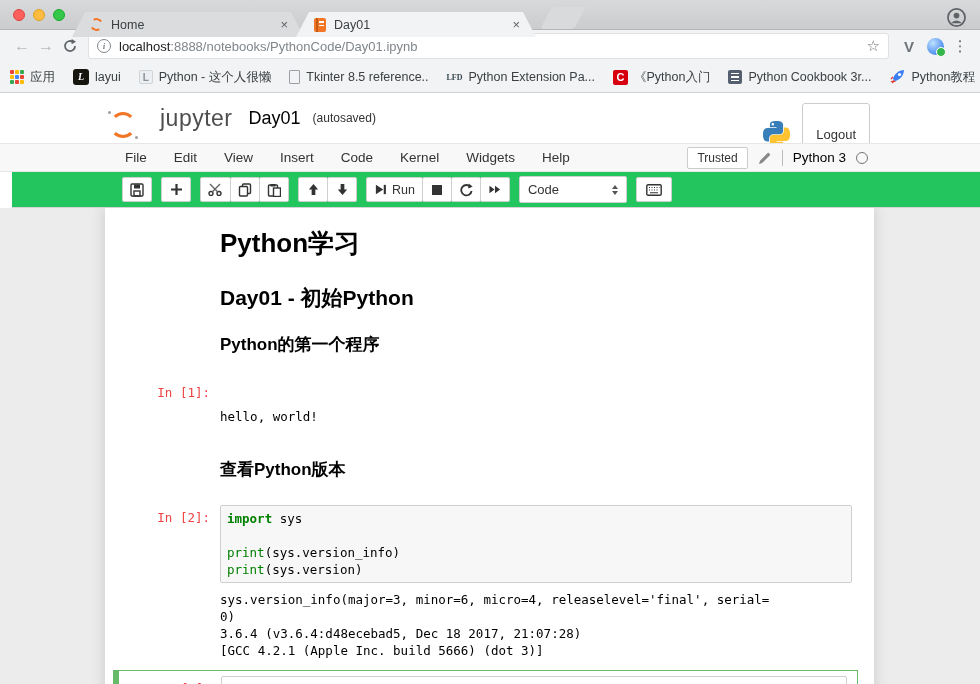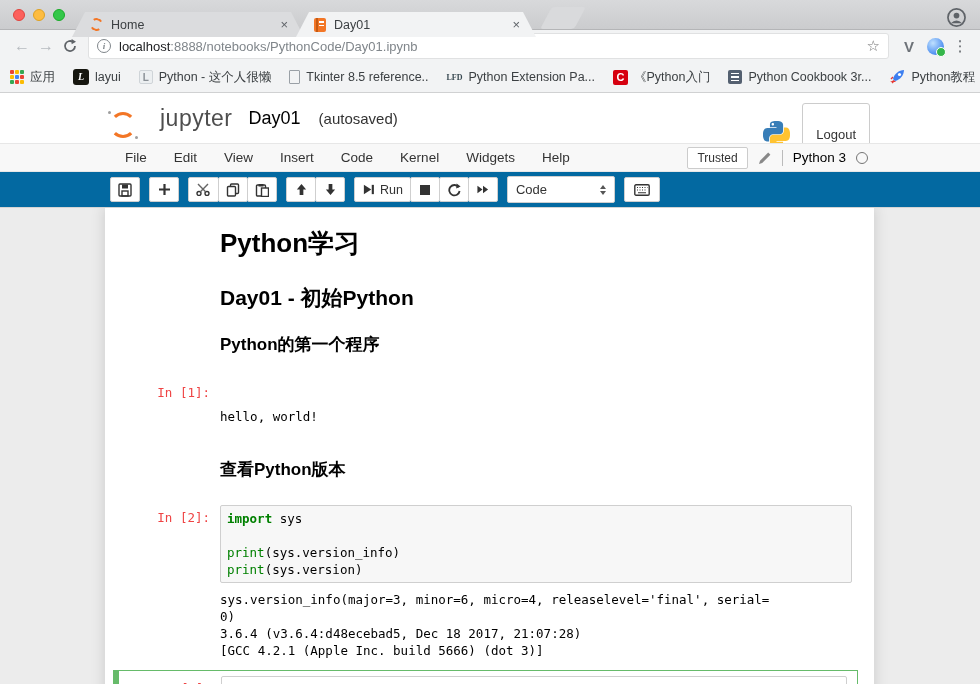--- a/index.html
+++ b/index.html
@@ -63,36 +63,36 @@
   
   .jp-header { height:50px; background:#fff; display:flex; align-items:center; padding:0 110px; position:relative; }
   .jp-logo { display:flex; align-items:flex-end; gap:24px; }
   .jp-planet { width:26px; height:26px; border-radius:50%; border:3.5px solid #f37626;
     border-left-color:transparent; border-right-color:transparent; position:relative; top:6px; }
   .jp-planet i { position:absolute; width:3px; height:3px; border-radius:50%; background:#9e9e9e; }
   .jp-planet i.d1 { left:-5px; top:-4px; }
   .jp-planet i.d2 { right:-5px; bottom:-4px; }
   .jp-word { font-size:23px; color:#4e4e4e; letter-spacing:0.5px; }
   .jp-title { font-size:18px; color:#000; margin-left:16px; }
-  .jp-autosave { font-size:15px; color:#333; margin-left:18px; }
+  .jp-autosave { font-size:12px; color:#333; margin-left:12px; }
   .jp-right { position:absolute; right:110px; top:10px; display:flex; align-items:center; gap:12px; }
   .logout-btn { border:1px solid #ccc; border-radius:3px; background:#fff; font-size:13px; color:#333; padding:23px 13px; }
 
   
   .jp-menubar { height:29px; background:#f8f8f8; border-top:1px solid #e7e7e7; border-bottom:1px solid #e7e7e7;
     display:flex; align-items:center; padding:0 110px 0 125px; font-size:13.5px; color:#333; position:relative; }
   .jp-menu { margin-right:27px; }
   .jp-menu-right { position:absolute; right:112px; display:flex; align-items:center; gap:10px; }
   .trusted-btn { border:1px solid #ccc; border-radius:2px; background:#fff; font-size:12px; color:#333; padding:3px 9px; }
   .kernel-sep { width:1px; height:16px; background:#bbb; }
   .kernel-name { font-size:13.5px; color:#000; }
   .kernel-ind { width:12px; height:12px; border:1.5px solid #757575; border-radius:50%; }
 
   
-  .jp-toolbar { height:36px; background:#0369a1; border-bottom:1px solid #d4d4d4; display:flex; align-items:center; padding:0 110px; }
+  .jp-toolbar { height:36px; background:#22c55e; border-bottom:1px solid #d4d4d4; display:flex; align-items:center; padding:0 110px;margin-left:12px; }
   .tb-group { display:flex; margin-right:9px; }
   .tb-btn { height:25px; min-width:30px; background:#fff; border:1px solid #cfcfcf; border-radius:2px;
     display:flex; align-items:center; justify-content:center; padding:0 7px; font-size:12.5px; color:#333; }
   .tb-group .tb-btn + .tb-btn { margin-left:-1px; }
   .tb-run { gap:5px; }
   .cell-select { height:27px; width:108px; border:1px solid #cfcfcf; border-radius:2px; background:#fff;
     display:flex; align-items:center; padding:0 8px; font-size:13px; color:#333; margin-right:9px; }
   .sel-arrows { margin-left:auto; display:flex; flex-direction:column; align-items:center; line-height:0; }
   .sel-arrows b { width:0; height:0; border-left:3.5px solid transparent; border-right:3.5px solid transparent; }
   .sel-arrows b.up { border-bottom:4.5px solid #555; margin-bottom:2px; }

